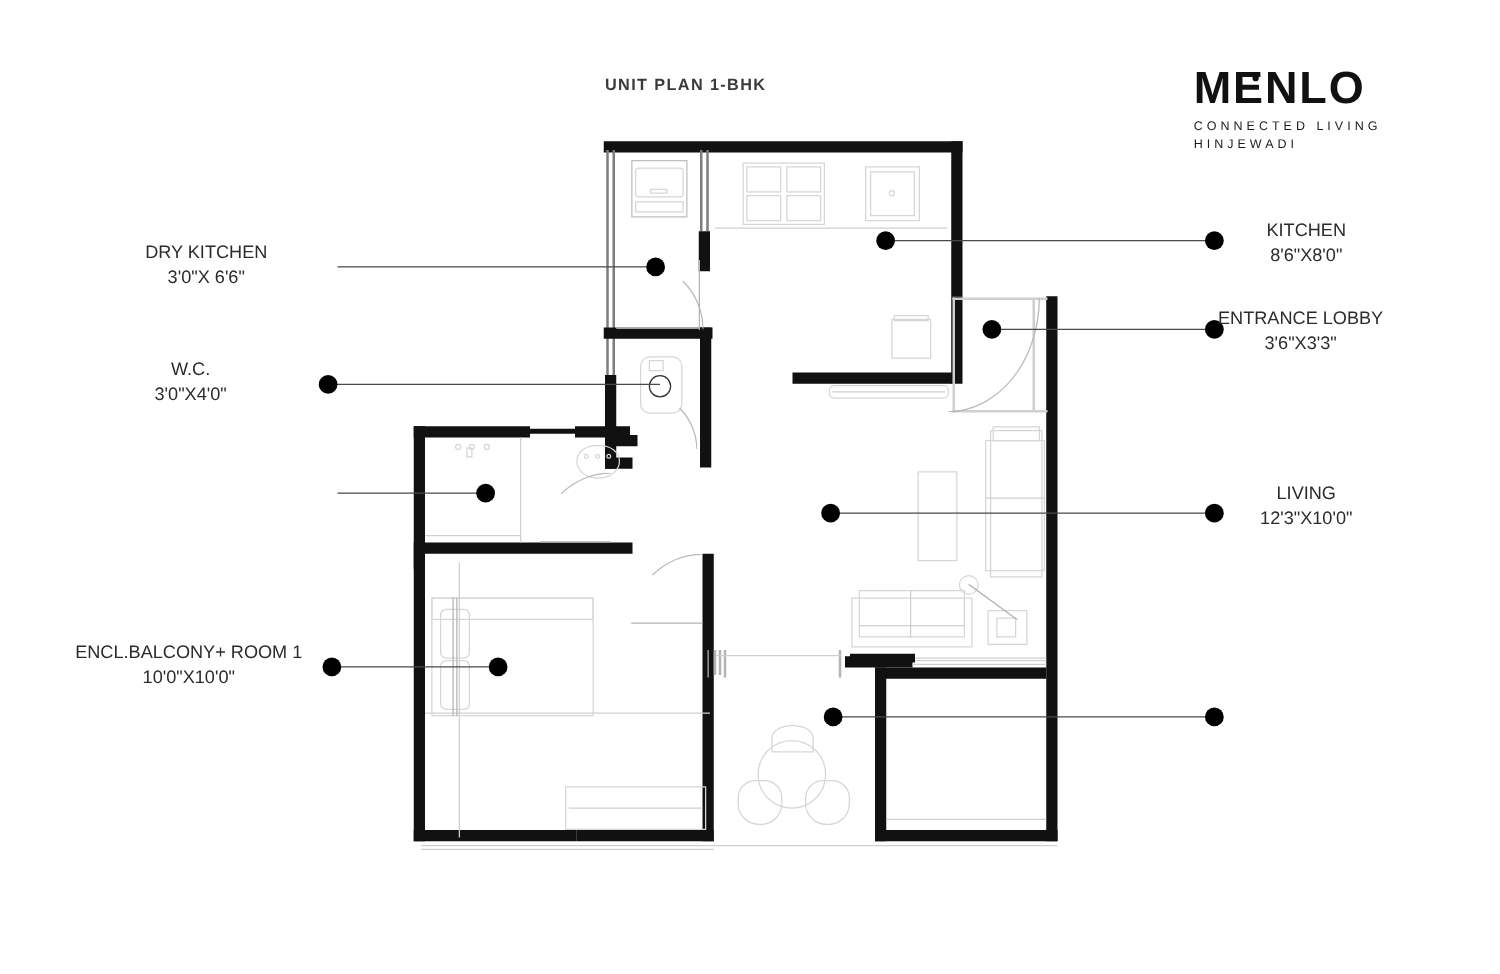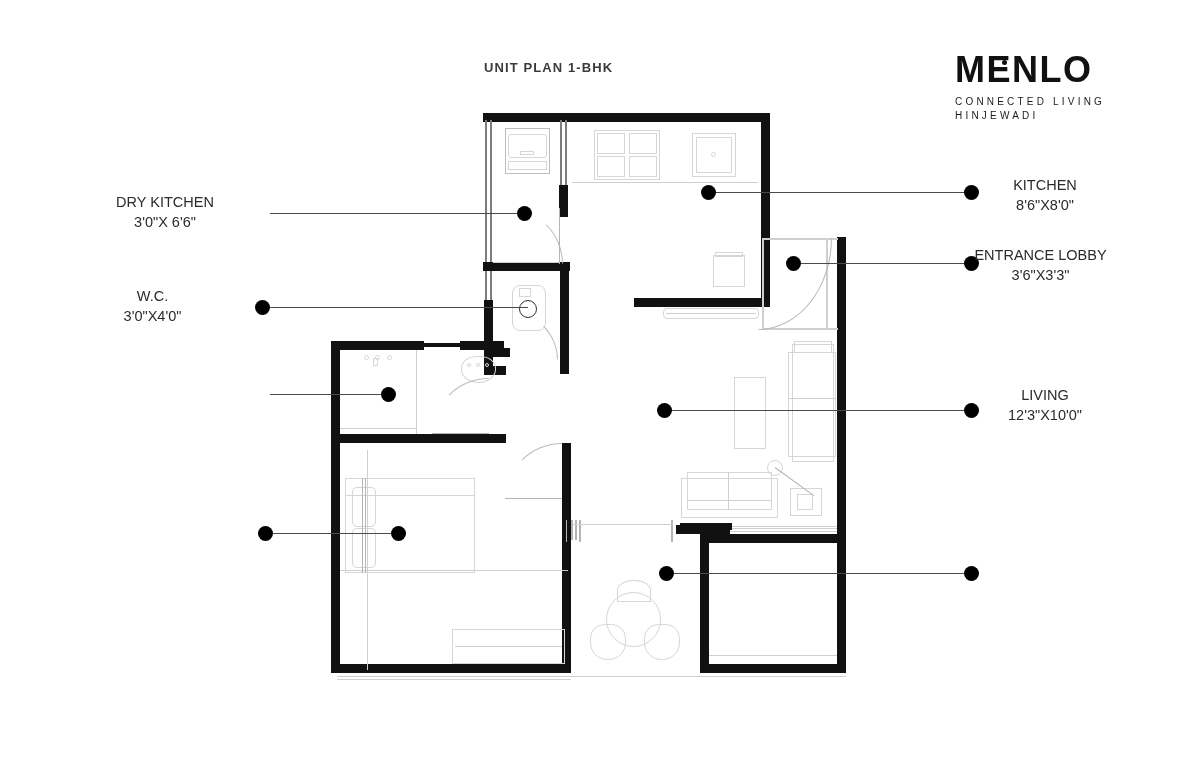--- a/index.html
+++ b/index.html
@@ -293,20 +293,24 @@
     <div class="ln1">W.C.</div>
     <div class="ln2">3'0"X4'0"</div>
   </div>
 
   <div class="leader" style="left:270px; top:394px; width:122px;"></div>
   <div class="dot" style="left:381px; top:387px;"></div>
 
   <div class="leader" style="left:272px; top:533px; width:130px;"></div>
   <div class="dot" style="left:258px; top:526px;"></div>
   <div class="dot" style="left:391px; top:526px;"></div>
+  <div class="callout left lcenter" style="left:40px; top:512px; width:222px;">
+    <div class="ln1">ENCL.BALCONY+ ROOM 1</div>
+    <div class="ln2">10'0"X10'0"</div>
+  </div>
 
   <div class="leader" style="left:710px; top:192px; width:262px;"></div>
   <div class="dot" style="left:701px; top:185px;"></div>
   <div class="dot" style="left:964px; top:185px;"></div>
   <div class="callout right lcenter" style="left:975px; top:175px; width:140px;">
     <div class="ln1">KITCHEN</div>
     <div class="ln2">8'6"X8'0"</div>
   </div>
 
   <div class="leader" style="left:796px; top:263px; width:176px;"></div>

